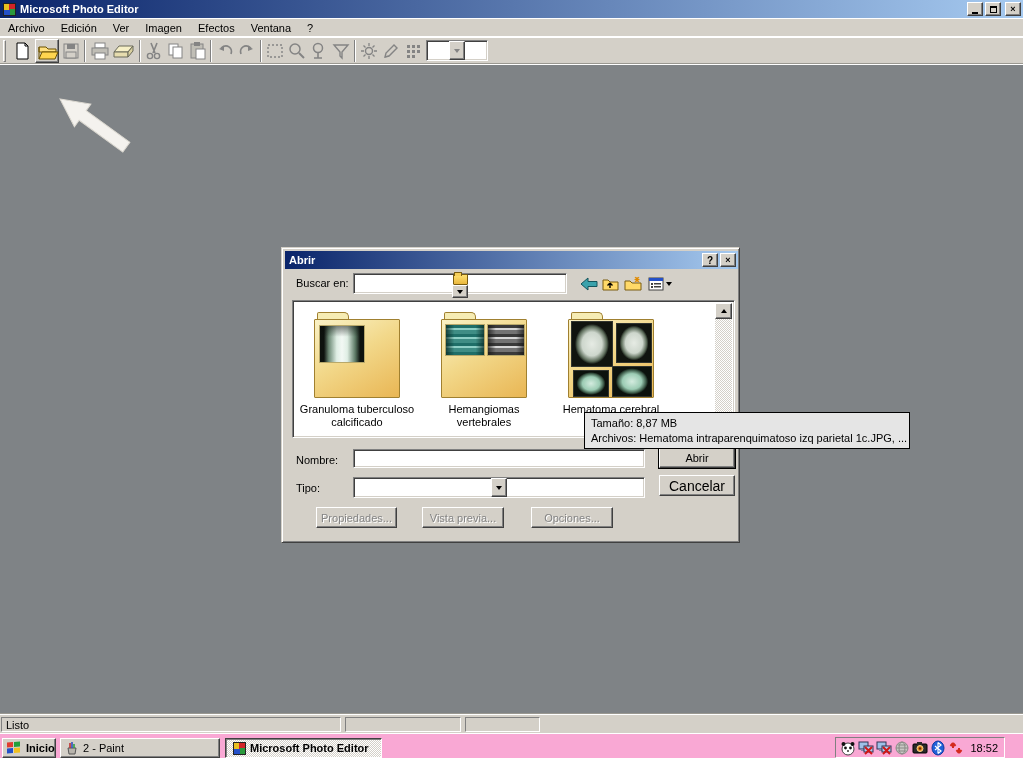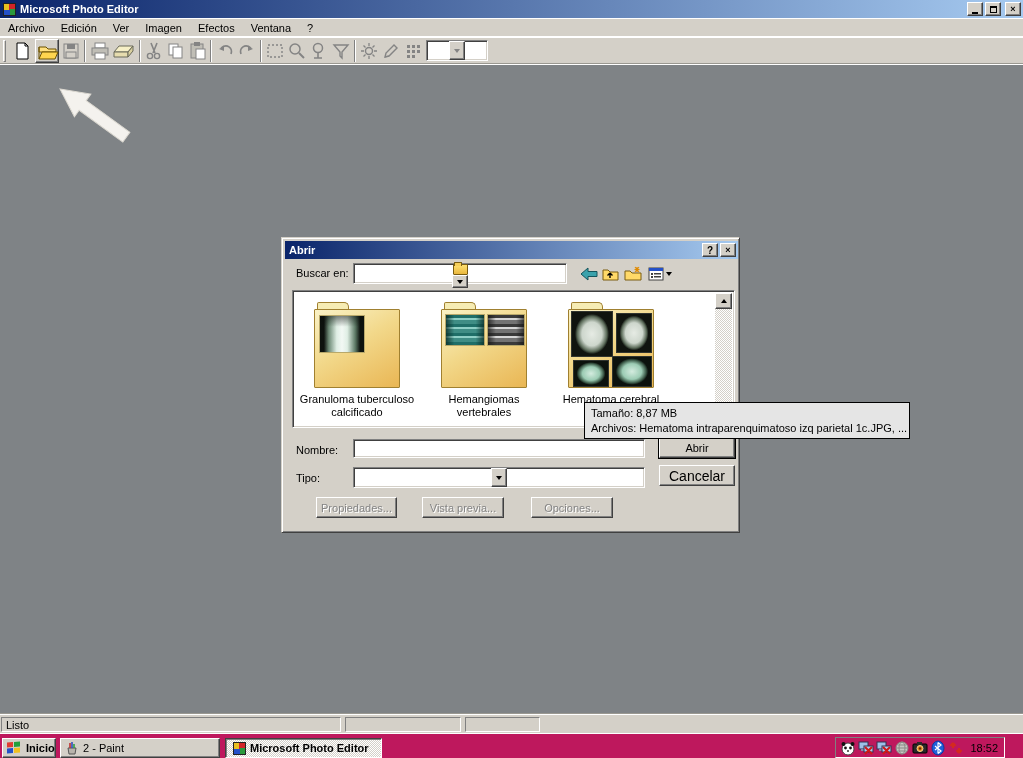--- a/index.html
+++ b/index.html
@@ -33,21 +33,21 @@
       background:conic-gradient(#d22428 0 25%, #2a9a3c 25% 50%, #2450c8 50% 75%, #e8c020 75%); }
   #menubar { left:0; top:18px; width:1023px; height:19px; background:#d4d0c8; display:flex; align-items:center;
       box-shadow: inset 0 -1px 0 #fff, inset 0 1px 0 #fff; }
   #menubar .mi { padding:2px 8px; }
   #toolbar { left:0; top:37px; width:1023px; height:28px; background:#d4d0c8;
       box-shadow: inset 0 -1px 0 #fff, inset 0 -2px 0 #9a9891, inset 0 1px 0 #fff; }
   .tb-ico { position:absolute; top:4px; width:20px; height:20px; }
   .tb-sep { position:absolute; top:3px; width:2px; height:22px; border-left:1px solid #808080; border-right:1px solid #fff; }
   .grip { position:absolute; top:3px; width:3px; height:22px; border:1px solid; border-color:#fff #808080 #808080 #fff; }
 
-  #workspace { left:0; top:71px; width:1023px; height:604px; background:#7f8386; }
+  #workspace { left:0; top:81px; width:1023px; height:604px; background:#7f8386; }
 
   
   #dlg { left:281px; top:231px; width:459px; height:296px; background:#d4d0c8;
       border:1px solid; border-color:#d4d0c8 #404040 #404040 #d4d0c8;
       box-shadow: inset 1px 1px 0 #fff, inset -1px -1px 0 #808080; }
   #dlg-title { left:3px; top:3px; width:453px; height:18px;
       background:linear-gradient(90deg,#0a246a,#a6caf0); display:flex; align-items:center; }
   #dlg-title .ttl { color:#fff; font-weight:bold; margin-left:4px; }
   .lbl { position:absolute; }
   .combo { display:flex; align-items:center;flex-direction:column; }
@@ -89,21 +89,21 @@
   .sb .dn { position:absolute; left:0; bottom:0; width:17px; height:16px; }
 
   
   #tooltip { left:584px; top:331px; width:326px; height:37px; background:#e5e5e5; border:1px solid #000;
       padding:3px 6px; line-height:15px; white-space:nowrap; overflow:hidden; z-index:30; }
 
   
   #statusbar { left:0; top:713px; width:1023px; height:20px; background:#d4d0c8;
       border-top:1px solid #9a9891; box-shadow: inset 0 1px 0 #fff; }
   .spanel { position:absolute; top:3px; height:15px; padding:1px 4px; }
-  #taskbar { left:0; top:733px; width:1023px; height:25px; background:#be185d; border-top:1px solid #fff; }
+  #taskbar { left:0; top:733px; width:1023px; height:25px; background:#f9a8d4; border-top:1px solid #fff; }
   .task { position:absolute; top:4px; height:20px; display:flex; align-items:center; padding:0 4px; overflow:hidden; white-space:nowrap; }
   .task .ic { flex:0 0 auto; margin-right:4px; }
   #tray { position:absolute; right:18px; top:3px; height:21px; display:flex; align-items:center; padding:0 6px 0 4px; gap:2px; }
   .trayic { width:16px; height:16px; position:relative; flex:0 0 auto; }
   #clock { margin-left:4px; }
 
   .winflag { width:15px; height:13px; display:grid; grid-template-columns:6px 6px; grid-template-rows:5px 5px; gap:1px; transform:skewY(-4deg); }
   .winflag i { display:block; }
 </style>
 </head>

